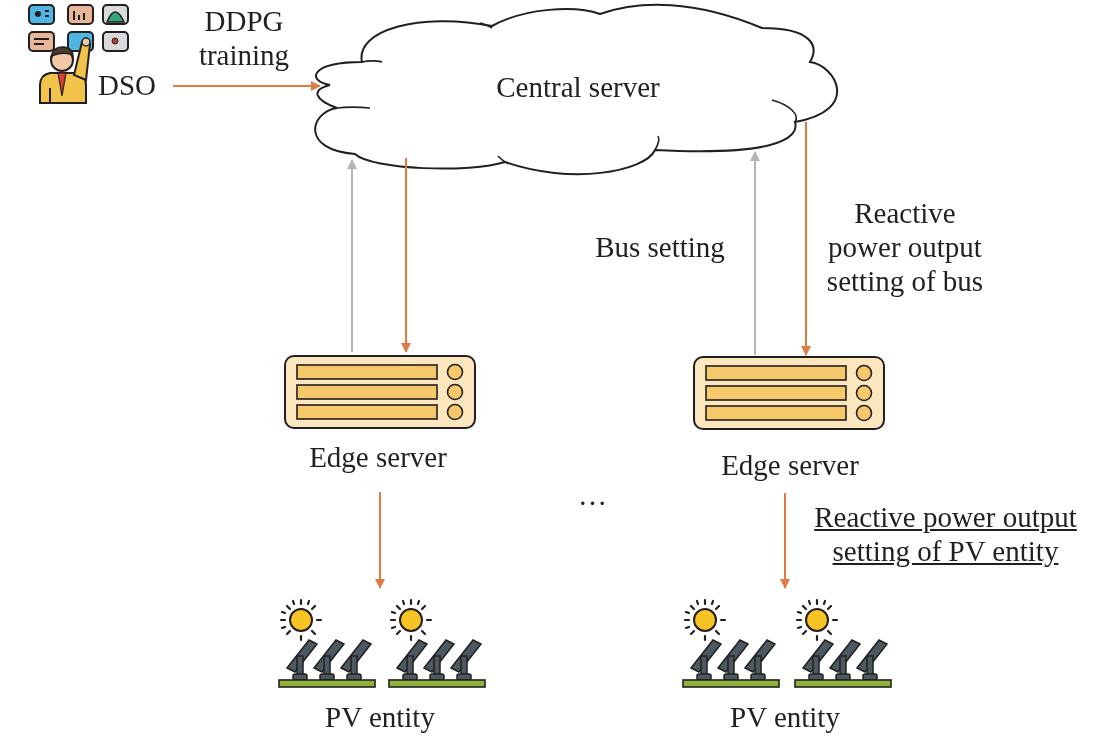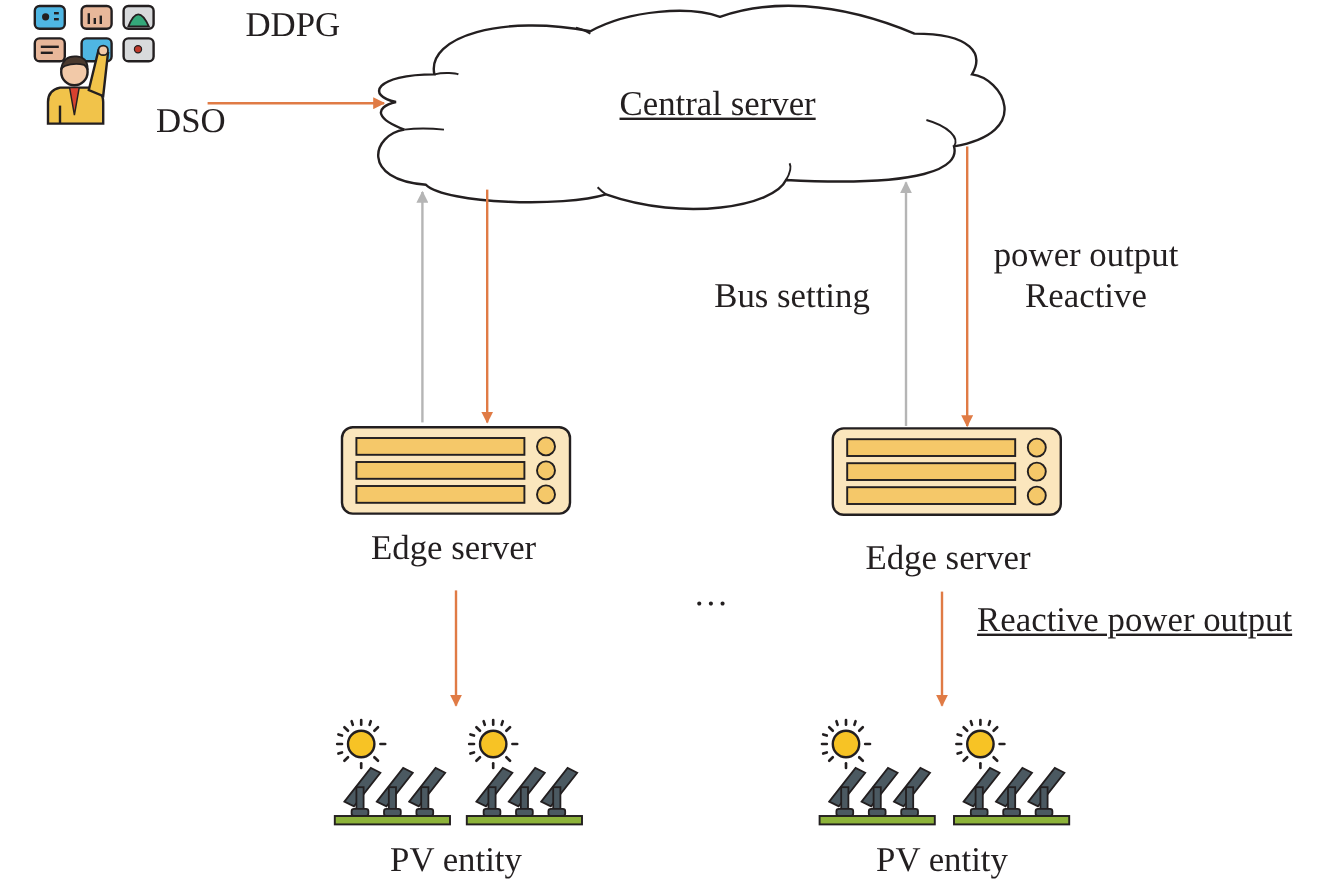--- a/index.html
+++ b/index.html
@@ -119,40 +119,43 @@
 
   <use href="#server" x="285" y="356"></use>
   <use href="#server" x="694" y="357"></use>
 
   <use href="#pv" x="279" y="598"></use>
   <use href="#pv" x="389" y="598"></use>
   <use href="#pv" x="683" y="598"></use>
   <use href="#pv" x="795" y="598"></use>
 </svg>
 
-<div class="lbl" style="left:98px; top:84px;margin-left:32px;">DSO</div>
+<div class="lbl" style="left:98px; top:68px;">DSO</div>
 
 <div class="lbl" style="left:188px; top:4px; width:112px;">
   <div>DDPG</div>
+  <div>training</div>
 </div>
 
-<div class="lbl" style="left:488px; top:70px; width:220px;text-decoration:underline;">Central server</div>
+<div class="lbl" style="left:468px; top:70px; width:220px;">Central server</div>
 
 <div class="lbl" style="left:570px; top:230px; width:180px;">
   <div>Bus setting</div>
 </div>
 
 <div class="lbl" style="left:810px; top:196px; width:190px;">
+  <div>Reactive</div>
   <div>power output</div>
-  <div>Reactive</div>
+  <div>setting of bus</div>
 </div>
 
 <div class="lbl" style="left:278px; top:440px; width:200px;">Edge server</div>
 <div class="lbl" style="left:690px; top:448px; width:200px;">Edge server</div>
 
 <div class="lbl" style="left:578px; top:478px;">…</div>
 
 <div class="lbl" style="left:792px; top:500px; width:307px;text-decoration:underline;">
   <div>Reactive power output</div>
+  <div>setting of PV entity</div>
 </div>
 
 <div class="lbl" style="left:285px; top:700px; width:190px;">PV entity</div>
 <div class="lbl" style="left:690px; top:700px; width:190px;">PV entity</div>
 
 </body></html>

